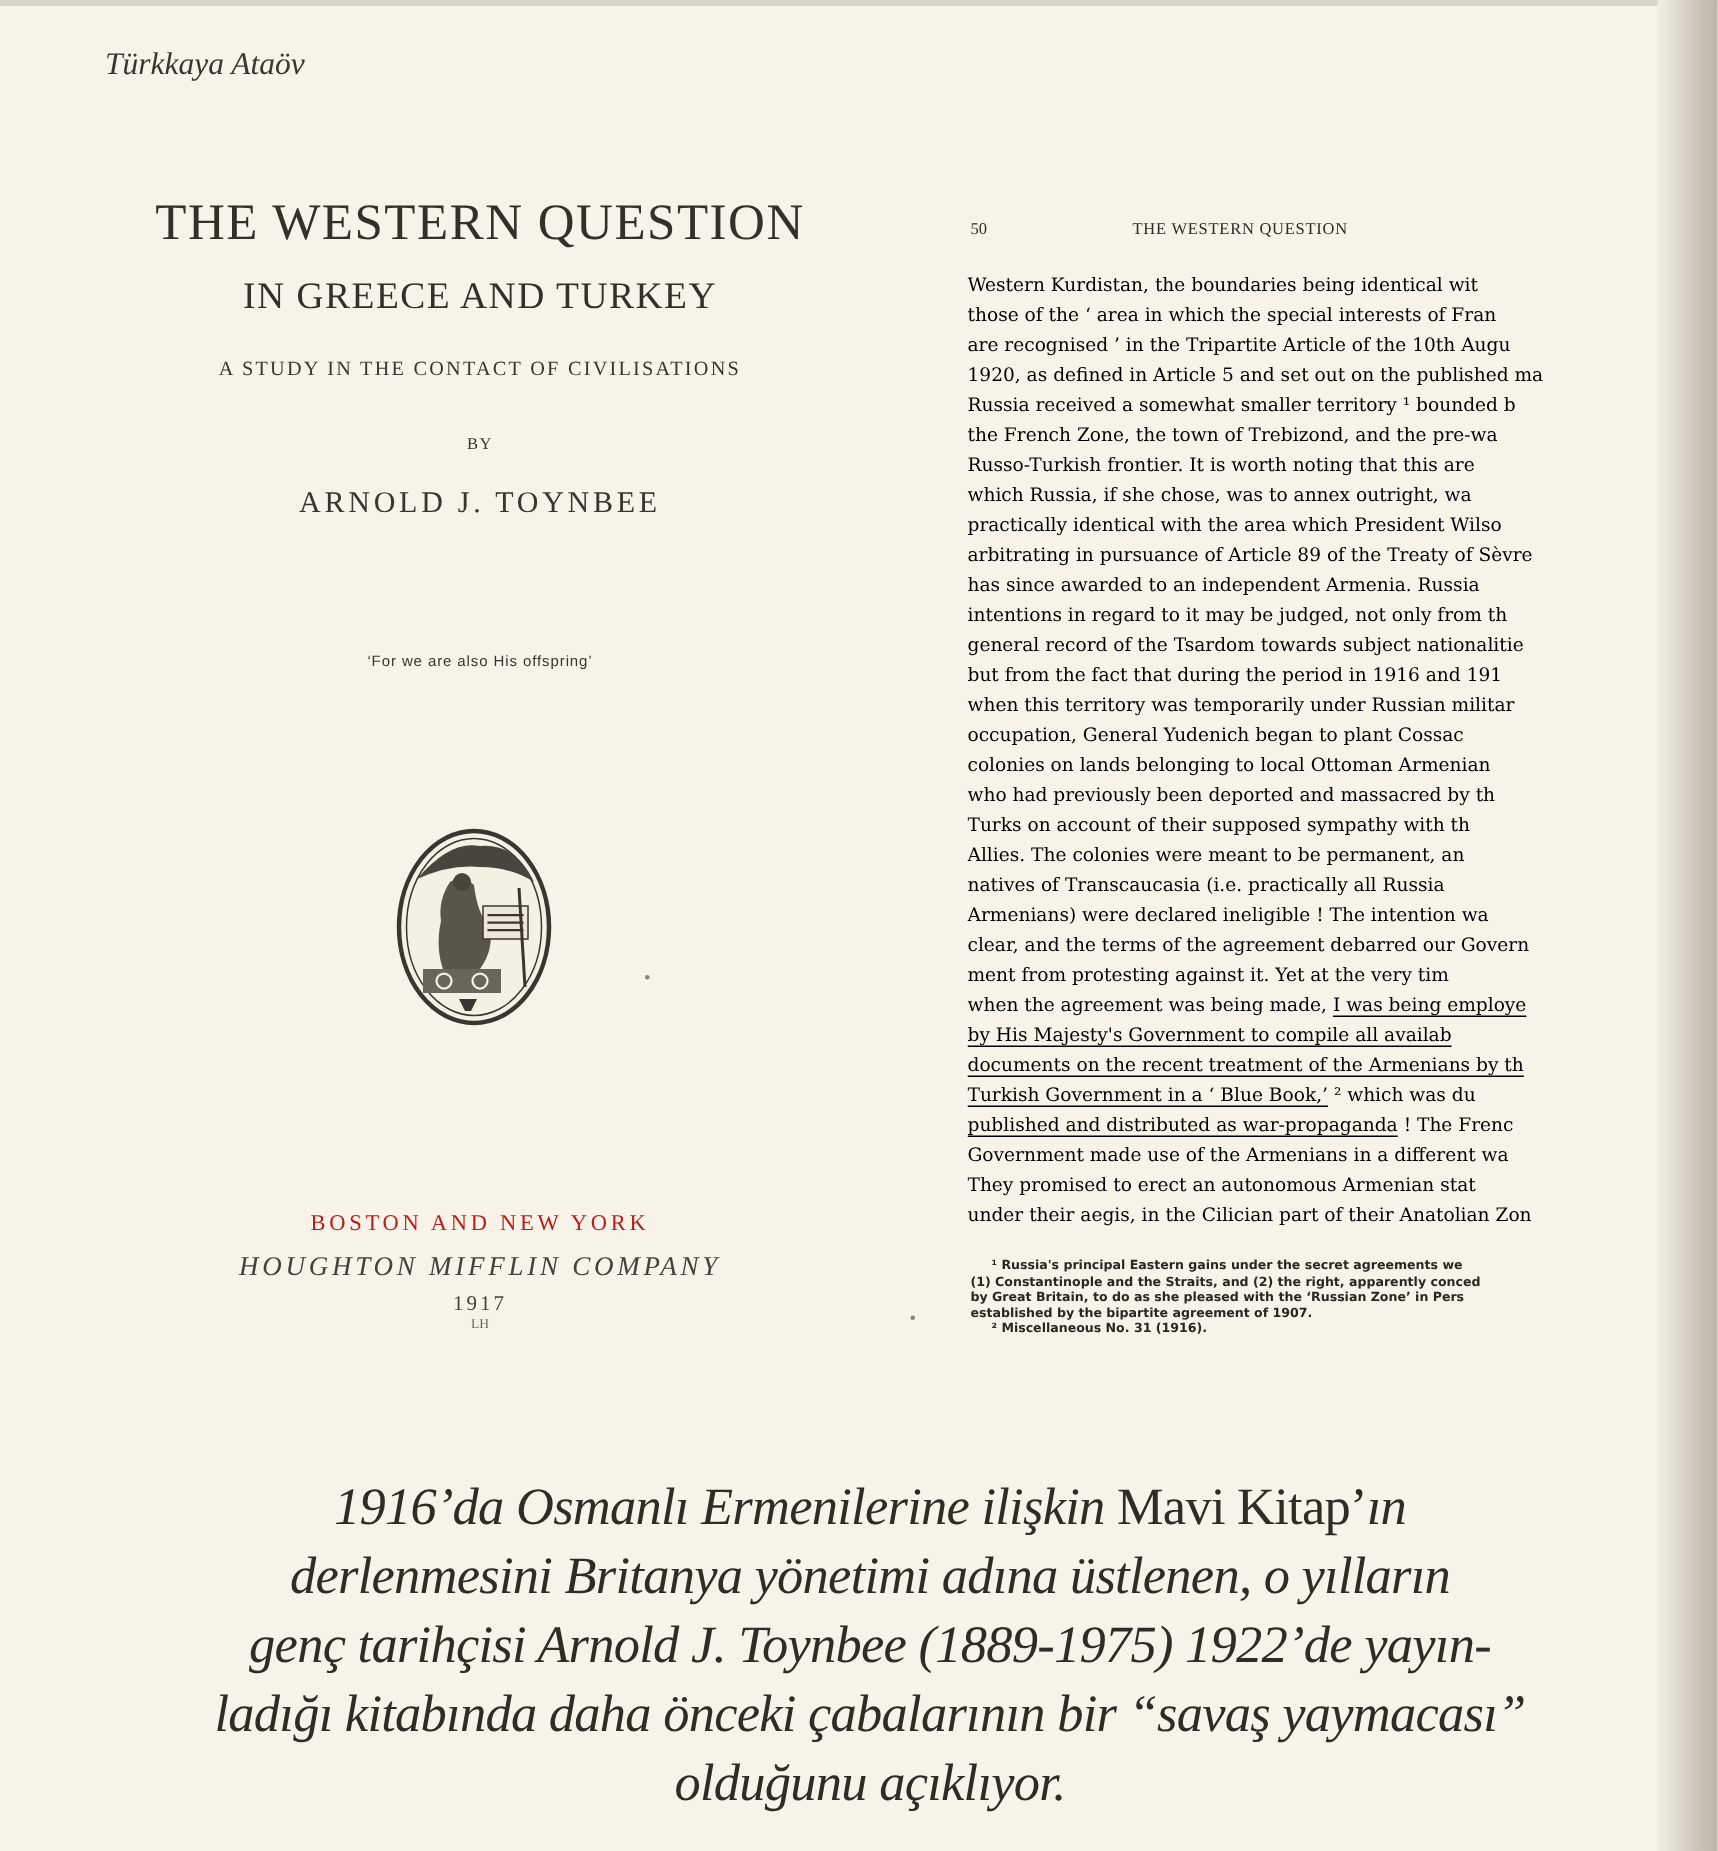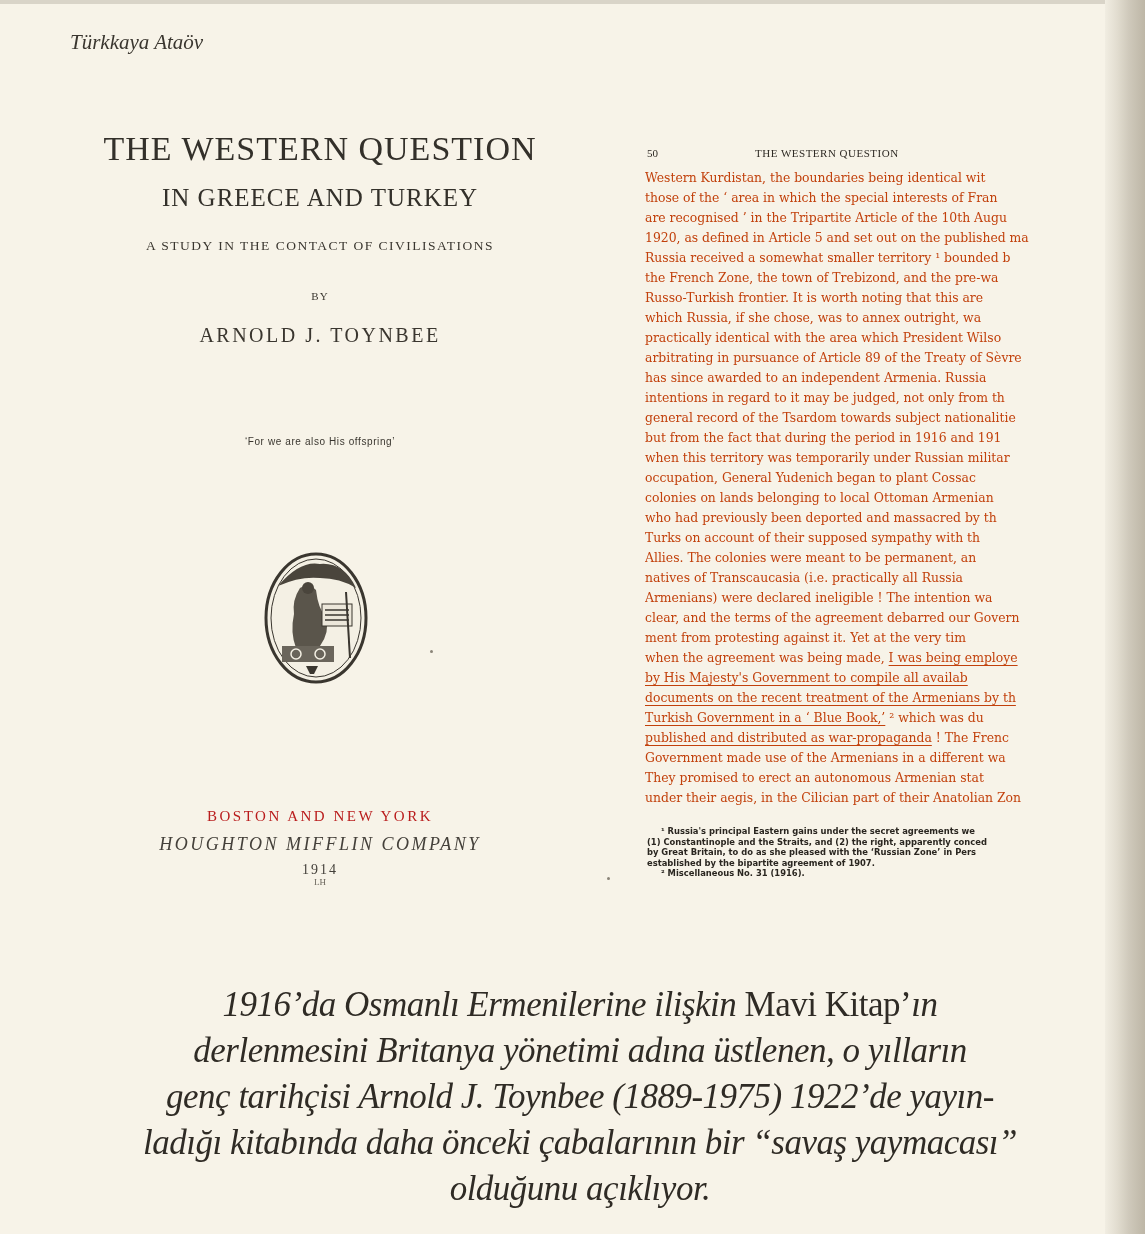--- a/index.html
+++ b/index.html
@@ -30,21 +30,21 @@
   .tp-city { position:absolute; top:688px; left:0; width:520px; font-size:15px; letter-spacing:2.5px; color:#b91c1c; }
   .tp-publisher { position:absolute; top:714px; left:0; width:520px; font-size:18px; letter-spacing:2.5px; color:#44403a;font-style:italic; }
   .tp-year { position:absolute; top:742px; left:0; width:520px; font-size:14px; letter-spacing:2px; color:#44403a; }
   .tp-mark { position:absolute; top:757px; left:0; width:520px; font-size:9px; color:#6a655b; }
 
   
   .book-page { position:absolute; left:645px; top:145px; width:470px; overflow:hidden; }
   .bp-header { position:relative; height:22px; font-size:11px; color:#2e2a24; }
   .bp-pageno { position:absolute; left:2px; top:2px; }
   .bp-running { position:absolute; left:110px; top:2px; letter-spacing:0.5px; }
-  .bp-body { margin-top:1px; font-family:"DejaVu Serif", serif; font-size:12.4px; line-height:20px; color:#c2410c; white-space:nowrap; }
+  .bp-body { margin-top:13px; font-family:"DejaVu Serif", serif; font-size:12.4px; line-height:20px; color:#000000; white-space:nowrap; }
   .bp-line { height:20px; }
   .bp-line.ul { text-decoration:underline; text-decoration-thickness:1.4px; text-underline-offset:3px; }
   .bp-foot { margin-top:18px; font-family:"DejaVu Sans", sans-serif; font-weight:bold; font-size:8.4px; line-height:10.6px; color:#2a2620; white-space:nowrap; padding-left:2px; }
   .bp-foot .ind { padding-left:14px; }
 
   
   .caption {
     position:absolute; left:40px; top:982px; width:1080px; text-align:center;
     font-family:"Liberation Serif", serif; font-style:italic;
     font-size:35px; line-height:46px; color:#2f2b25; letter-spacing:-0.5px;
@@ -79,21 +79,21 @@
       <line x1="65" y1="72" x2="89" y2="72" stroke="#3a362f" stroke-width="1.5"></line>
       <rect x="22" y="98" width="52" height="16" fill="#6a655b"></rect>
       <circle cx="36" cy="106" r="5" fill="none" stroke="#f4f0e4" stroke-width="1.5"></circle>
       <circle cx="60" cy="106" r="5" fill="none" stroke="#f4f0e4" stroke-width="1.5"></circle>
       <path d="M46 118 L58 118 L54 126 L50 126Z" fill="#3a362f"></path>
       <path d="M86 44 L90 110" stroke="#3a362f" stroke-width="2"></path>
     </svg>
   </div>
   <div class="tp-city">BOSTON AND NEW YORK</div>
   <div class="tp-publisher">HOUGHTON MIFFLIN COMPANY</div>
-  <div class="tp-year">1914</div>
+  <div class="tp-year">1917</div>
   <div class="tp-mark">LH</div>
 </section>
 
 <span class="dot" style="left:430px;top:650px"></span>
 <span class="dot" style="left:607px;top:877px"></span>
 
 <section class="book-page">
   <div class="bp-header">
     <span class="bp-pageno">50</span>
     <span class="bp-running">THE WESTERN QUESTION</span>

